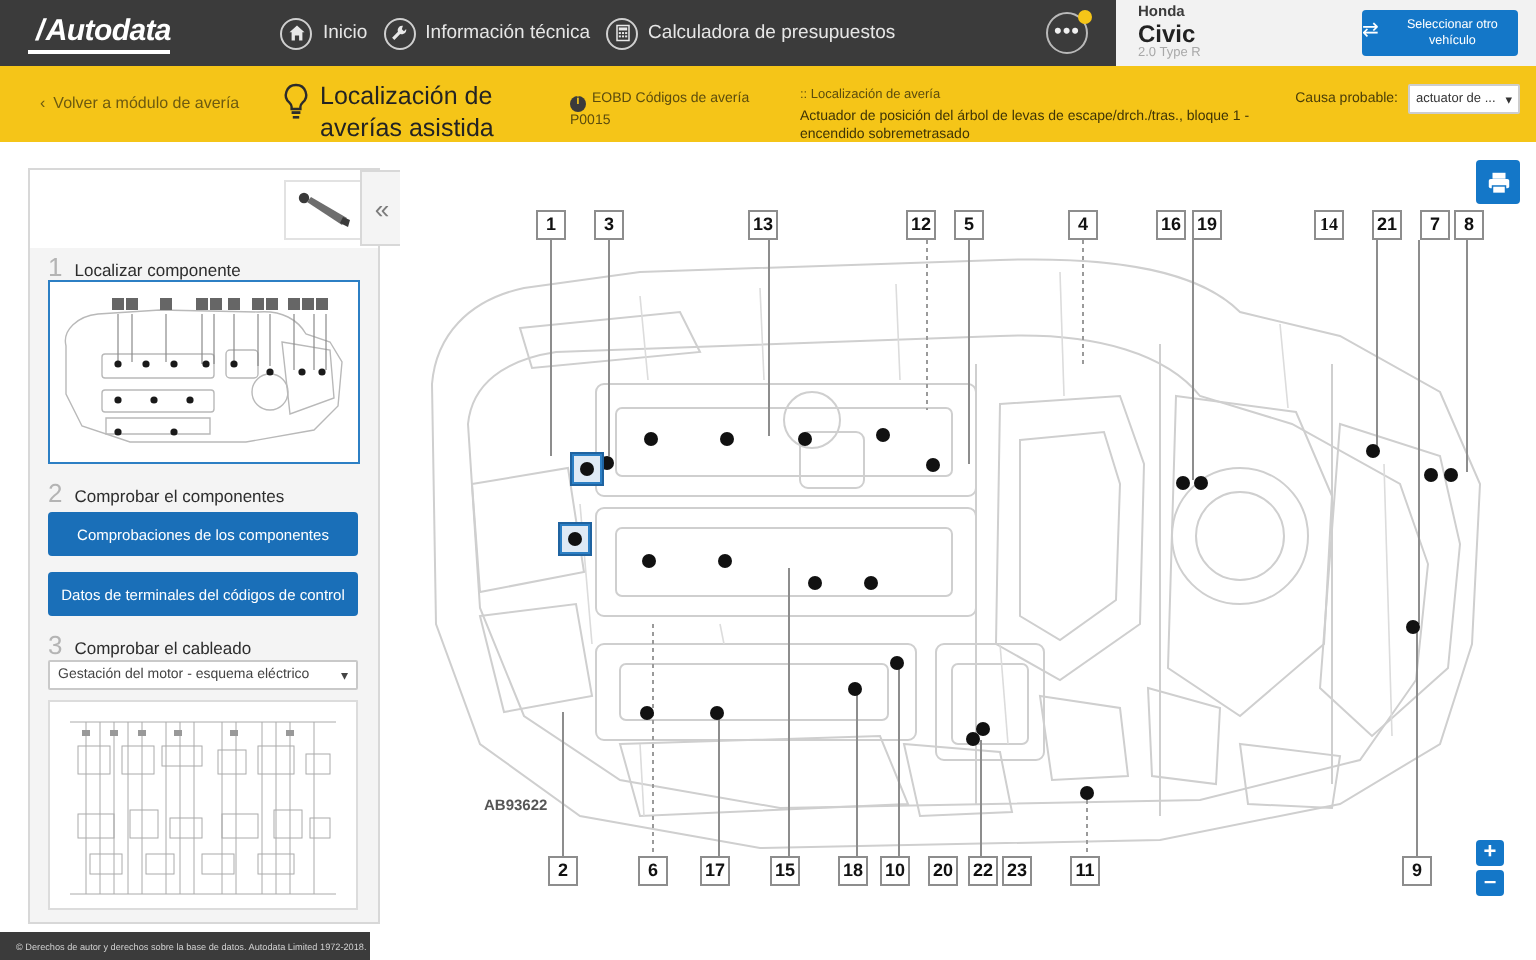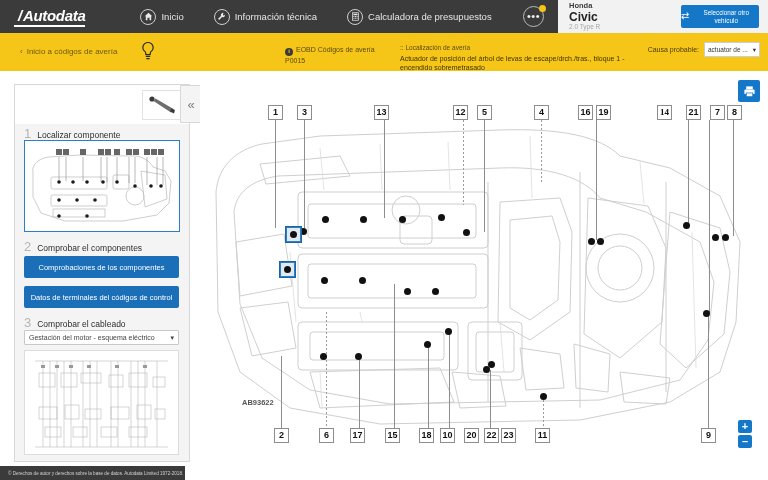--- a/index.html
+++ b/index.html
@@ -21,21 +21,21 @@
   #logo {
     margin-left:14px;
     display:flex; align-items:center;
     font-style:italic; font-weight:bold; color:#fff; font-size:15px;
     letter-spacing:-0.3px;
     border-bottom:2px solid #fff;
     padding-bottom:1px;
     padding-left:4px;
   }
   #logo .slash { font-weight:bold; font-style:italic; margin-right:1px;}
-  .navitems { display:flex; align-items:center; margin-left:55px; gap:30px;}
+  .navitems { display:flex; align-items:center; margin-left:55px; gap:8px;}
   .navitem { display:flex; align-items:center; gap:5px; color:#e6e6e6; font-size:9.5px; cursor:pointer;}
   .navcircle {
     width:16px;height:16px;border-radius:50%;border:1.2px solid #cfcfcf;
     display:flex;align-items:center;justify-content:center;
     color:#e8e8e8; font-size:8px; line-height:1;
   }
   .navcircle svg { display:block; }
 
   #dots-wrap { position:absolute; left:523px; top:6px; width:22px;height:22px;}
   #dots {
@@ -240,29 +240,30 @@
   </div>
   <div id="veh-btn">
     <span class="arrows">⇄</span>
     <span>Seleccionar otro vehículo</span>
   </div>
 </div>
 
 <div id="yellowbar">
   <div id="back-link">
     <span>‹</span>
-    <span>Inicio a códigos de avería</span>
+    <span>Volver a módulo de avería</span>
   </div>
   <div id="bulb-icon">
     <svg width="16" height="22" viewBox="0 0 16 22">
         <path d="M8 1.5a5 5 0 00-3.2 8.9c.7.6 1 1.2 1 2v1.1h4.4v-1.1c0-.8.3-1.4 1-2A5 5 0 008 1.5z" fill="none" stroke="#2b2b2b" stroke-width="1.2"></path>
         <rect x="5.8" y="14.6" width="4.4" height="1.4" fill="#2b2b2b"></rect>
         <rect x="6.4" y="17" width="3.2" height="1.3" fill="#2b2b2b"></rect>
       </svg>
   </div>
+  <div id="page-title">Localización de averías asistida</div>
   <div id="eobd">
     <span id="eobd-i">i</span><span>EOBD Códigos de avería</span><br>
     <span>P0015</span>
   </div>
   <div id="fault-block">
     <div id="fault-head">:: Localización de avería</div>
     <div id="fault-desc">Actuador de posición del árbol de levas de escape/drch./tras., bloque 1 - encendido sobremetrasado</div>
   </div>
 </div>
 <div id="cause-wrap">

